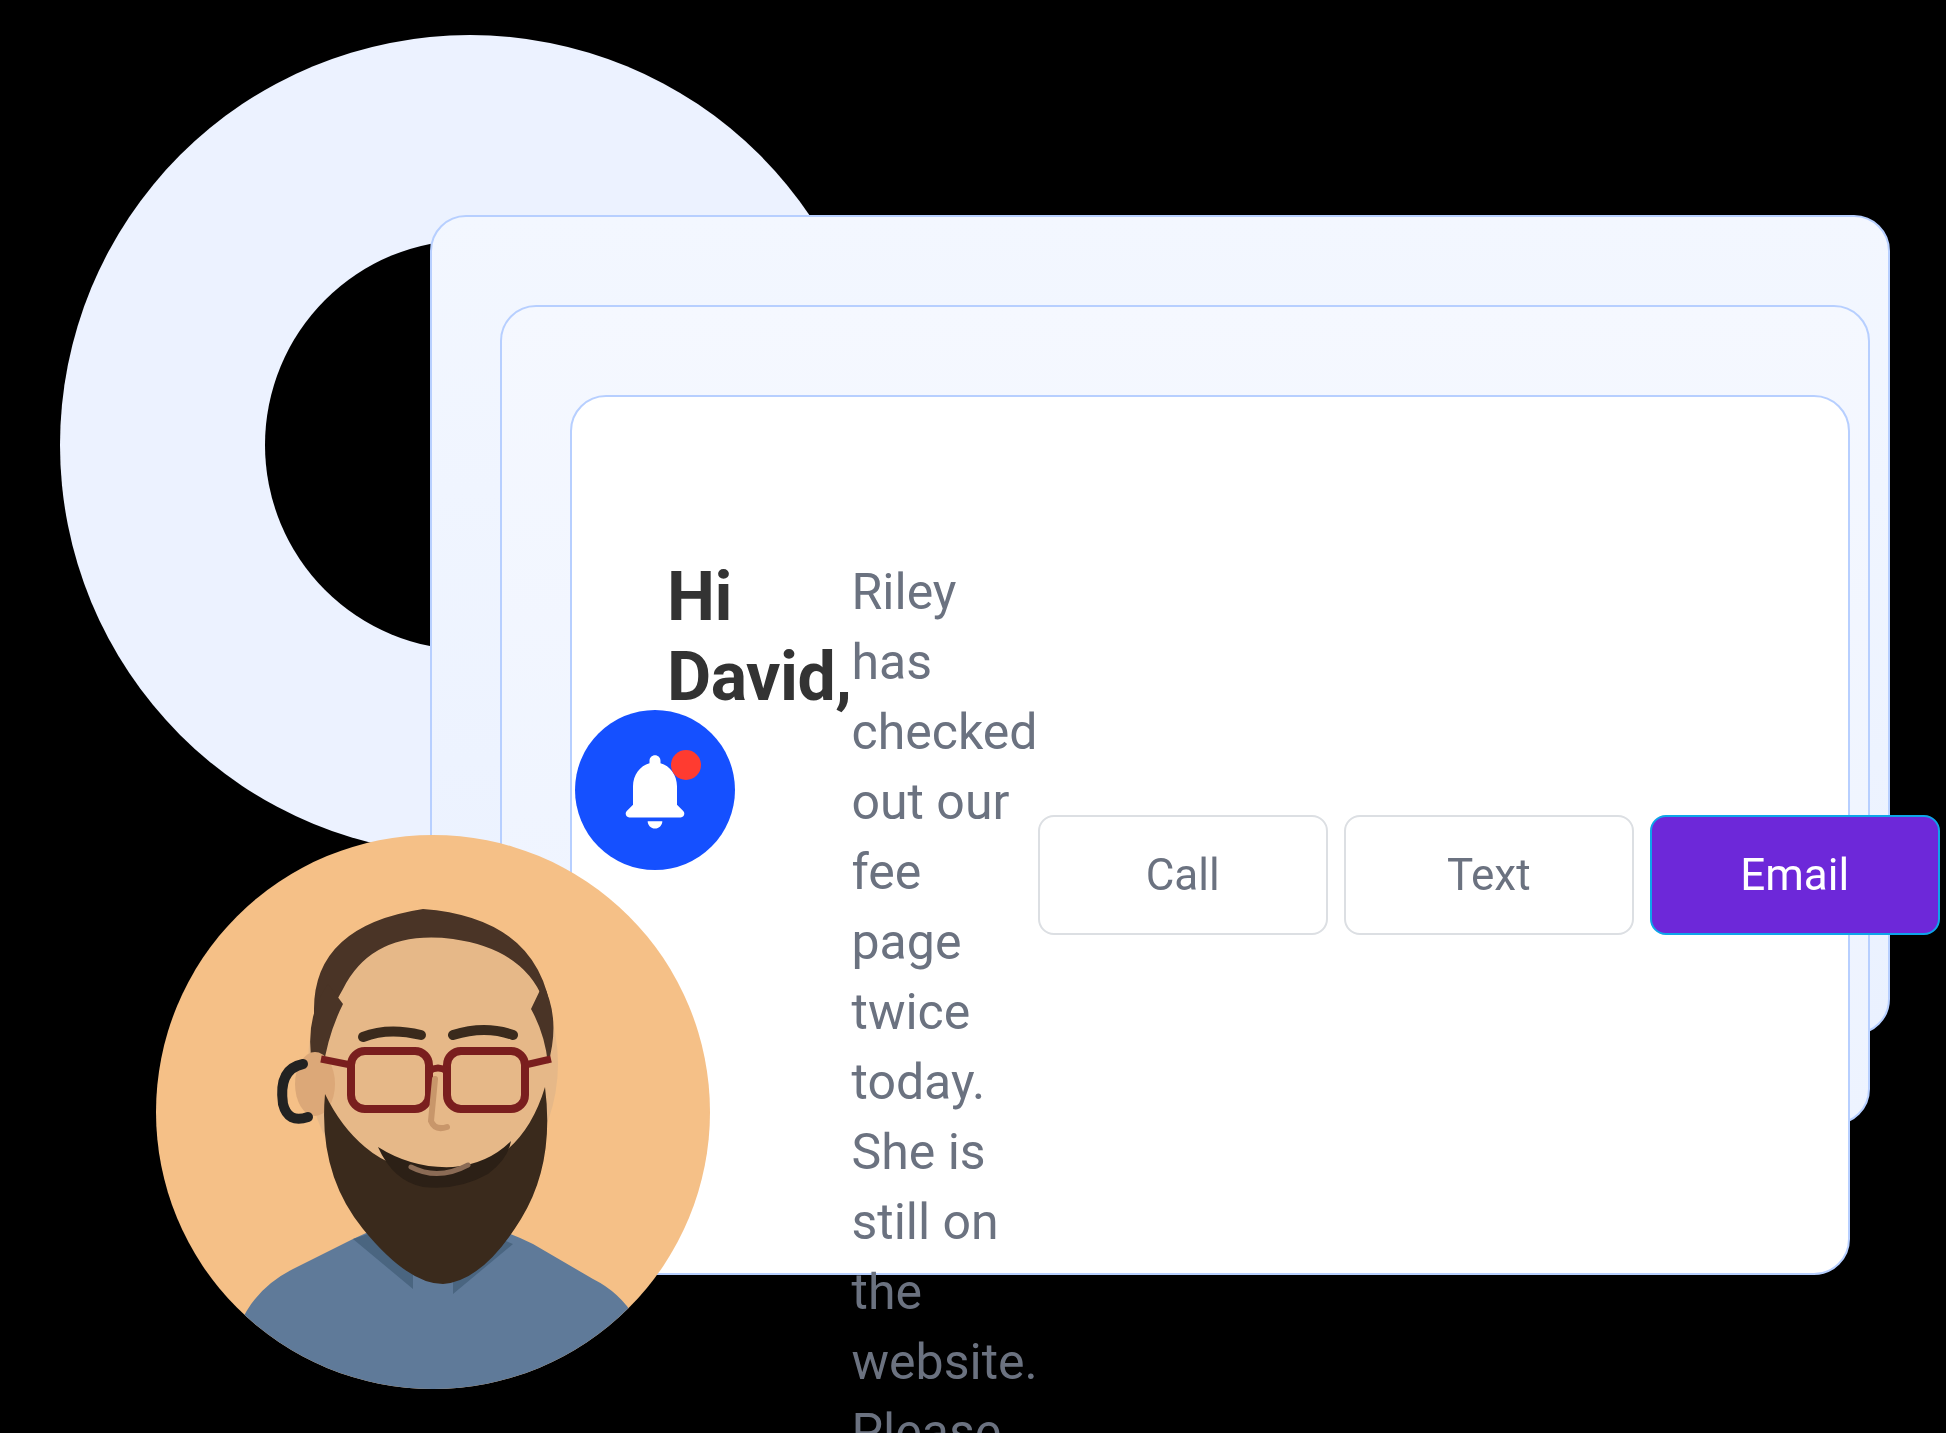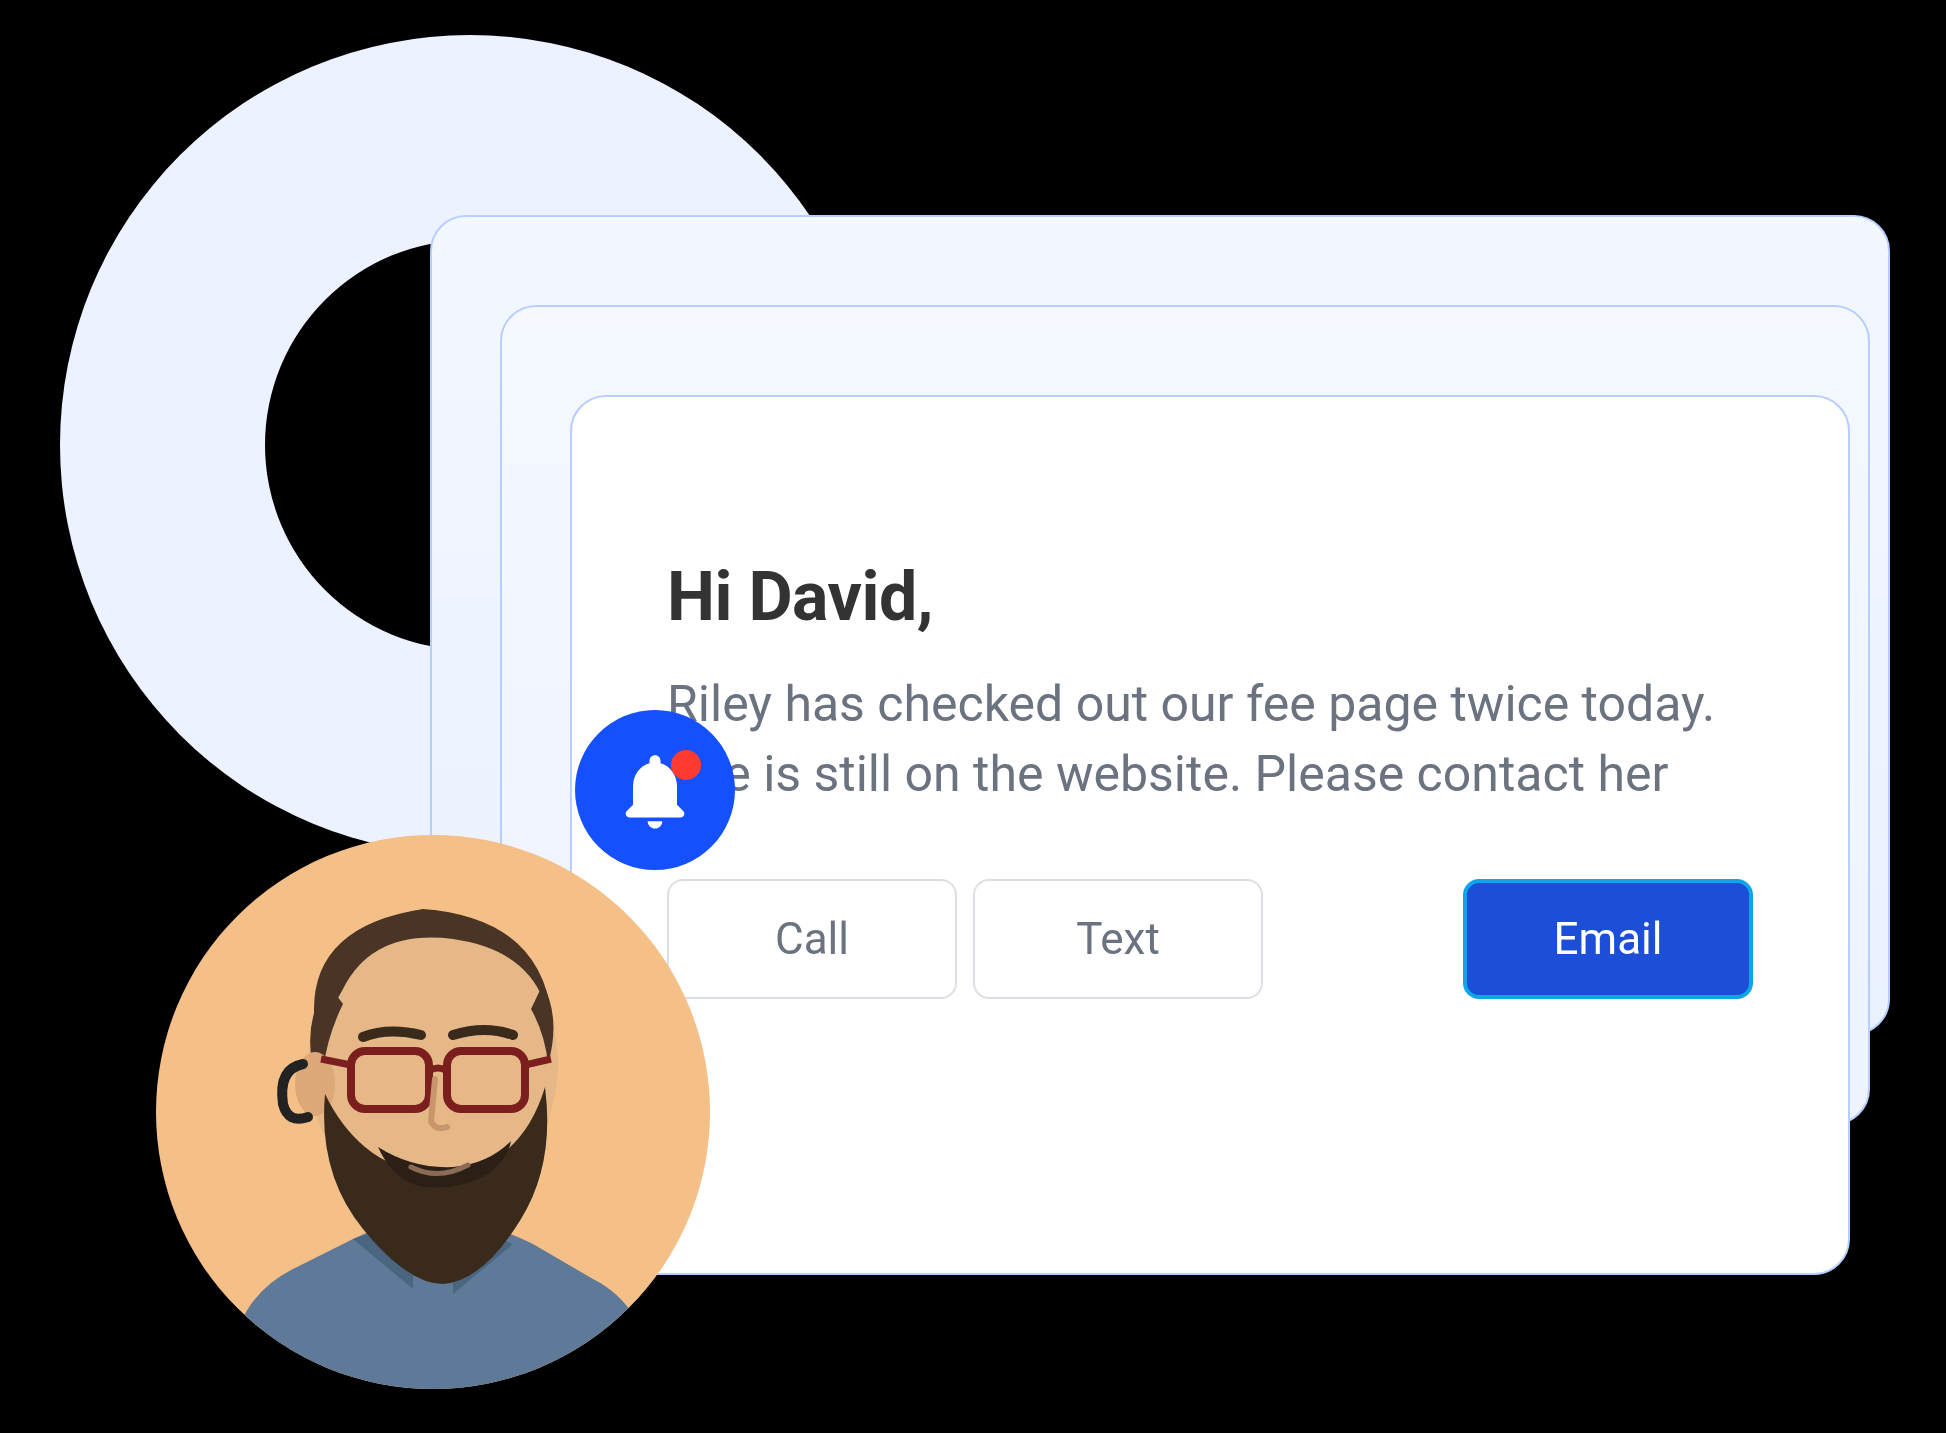--- a/index.html
+++ b/index.html
@@ -68,21 +68,21 @@
     }
     .card-front {
       left: 570px;
       top: 395px;
       width: 1280px;
       height: 880px;
       background: #ffffff;
       border: 2px solid #b7cfff;
       padding: 160px 95px 80px 95px;
       display: flex;
-      flex-direction: column;
+      flex-direction: row;
     }
     
     .card-title {
       font-size: 68px;
       font-weight: 700;
       color: #333333;
       margin-bottom: 32px;
       letter-spacing: -0.5px;
     }
     
@@ -113,22 +113,22 @@
       cursor: pointer;
     }
     
     .btn-outline {
       background: #ffffff;
       border: 2px solid #dcdfe3;
       color: #6b7280;
     }
     
     .btn-primary {
-      background: #1d4ed8;
-      border: 4px solid #0ea5e9;
+      background: #6d28d9;
+      border: 2px solid #0ea5e9;
       color: #ffffff;
       margin-left: auto;
     }
     
     
     .avatar-wrap {
       position: absolute;
       left: 156px;
       top: 835px;
       width: 554px;

